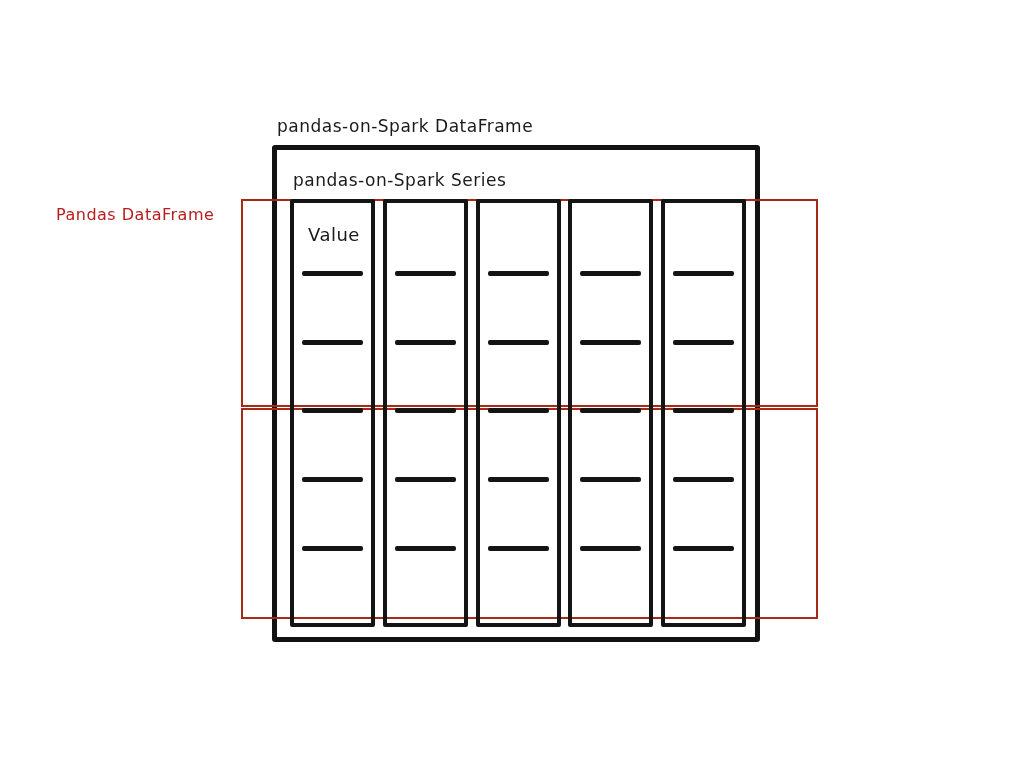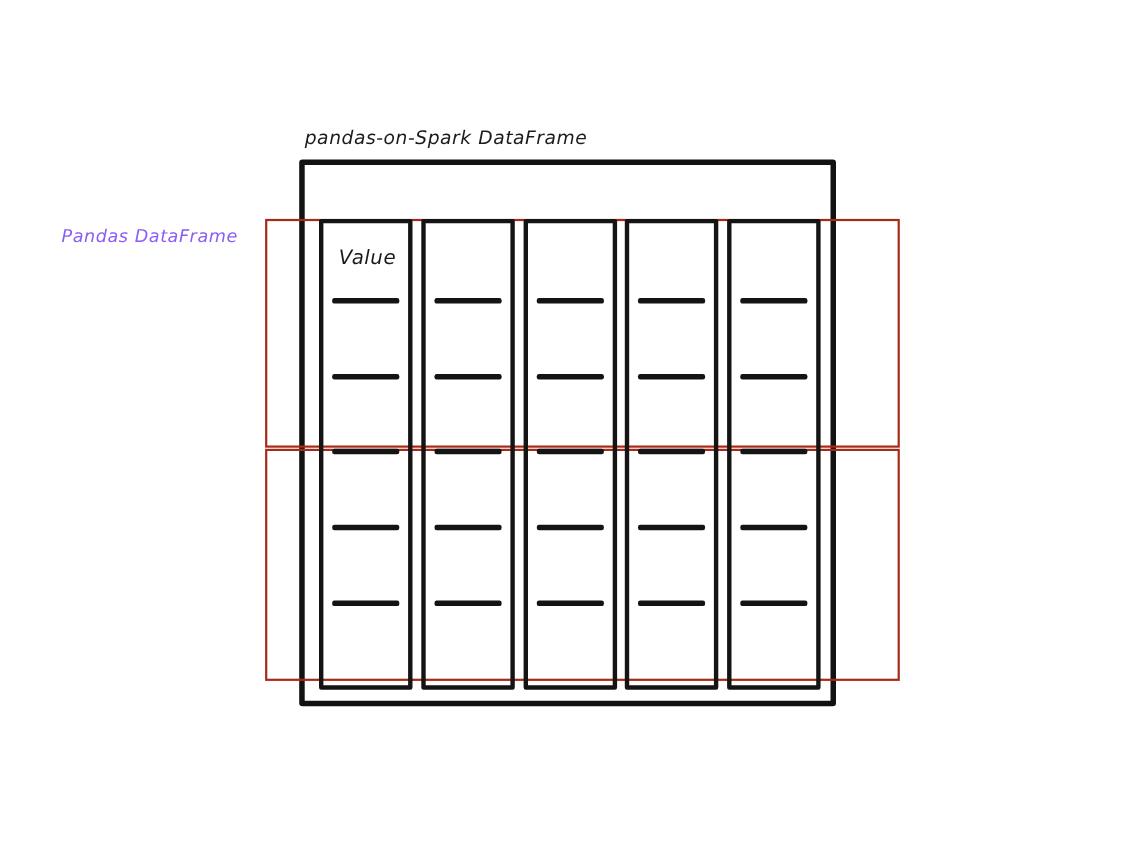--- a/index.html
+++ b/index.html
@@ -7,33 +7,32 @@
     padding: 0;
     background: #ffffff;
   }
   #canvas {
     position: relative;
     width: 936px;
     height: 768px;
     background: #ffffff;
     font-family: "DejaVu Sans", sans-serif;
     overflow: hidden;
-    font-style: italic;
   }
 
   
   .label {
     position: absolute;
     font-family: "DejaVu Sans", sans-serif;
     font-size: 17px;
     letter-spacing: 0.5px;
     white-space: nowrap;
   }
   .label-black { color: #1b1b1b; }
-  .label-red { color: #8b5cf6; }
+  .label-red { color: #b91c1c; }
 
   #label-psdf { left: 277px; top: 116px; }
   #label-psseries { left: 293px; top: 170px; }
   #label-value { left: 308px; top: 224px; font-size: 18px; }
   #label-pandas-df { left: 56px; top: 205px; font-size: 16px; }
 
   
   .sketch-box {
     position: absolute;
     box-sizing: border-box;
@@ -153,18 +152,19 @@
       <div class="row-rule rule-2"></div>
       <div class="row-rule rule-3"></div>
       <div class="row-rule rule-4"></div>
       <div class="row-rule rule-5"></div>
     </div>
 
   </div>
 
   <div class="label label-black" id="label-psdf">pandas-on-Spark DataFrame</div>
 
+  <div class="label label-black" id="label-psseries">pandas-on-Spark Series</div>
 
   <div class="label label-black" id="label-value">Value</div>
 
   <div class="label label-red" id="label-pandas-df">Pandas DataFrame</div>
 
 </div>
 
 </body></html>

